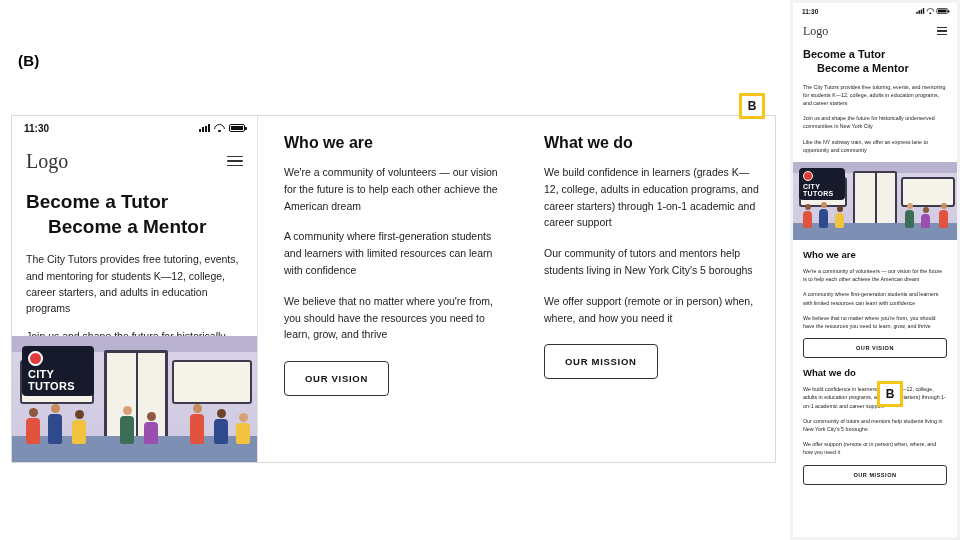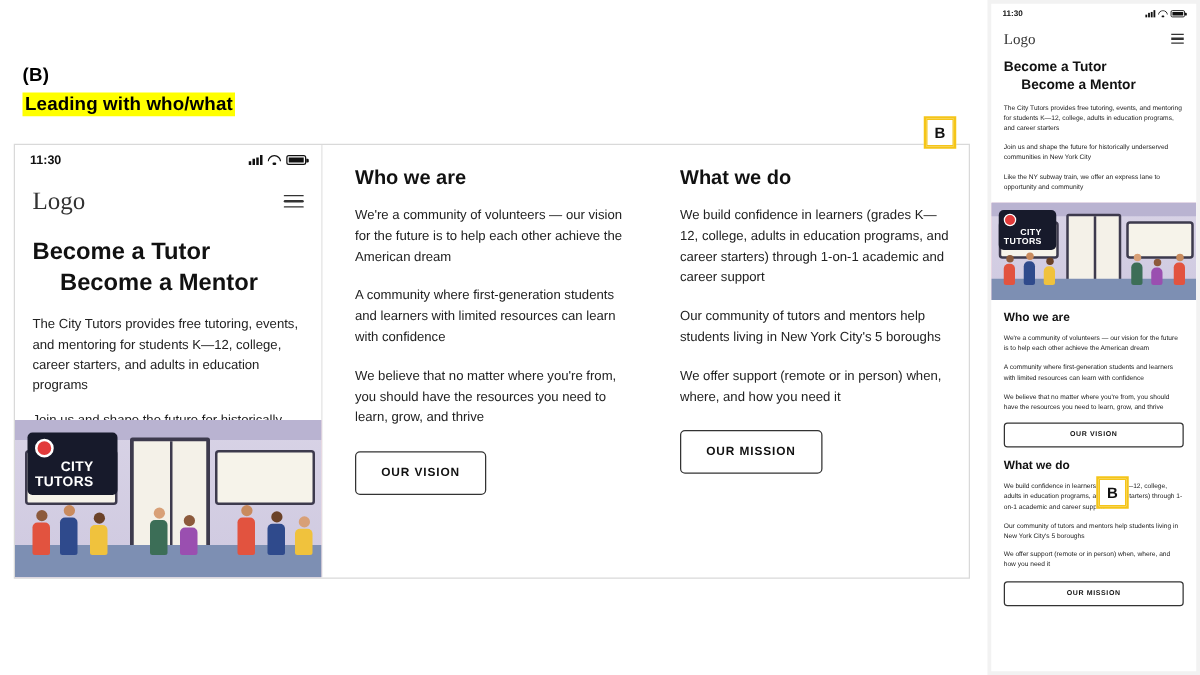--- a/index.html
+++ b/index.html
@@ -265,21 +265,20 @@
     border-radius: 50%;
     background: #e23b3b;
     border: 2px solid #fff;
     box-sizing: border-box;
   }
   .logo-badge .txt {
     position: absolute;
     left: 6px; top: 23px;
     font-size: 11px;
     letter-spacing: 0.3px;
-    text-align: right;
   }
   .dm-col {
     position: absolute;
     top: 18px;
     width: 218px;
   }
   .dm-col.c2 { left: 272px; }
   .dm-col.c3 { left: 532px; }
   .col-h {
     font-size: 16px;
@@ -415,21 +414,20 @@
     color: #111;
     cursor: pointer;
   }
 </style>
 </head>
 <body>
 
 <div class="slide">
 
   <div class="label-b">(B)</div>
-  <div class="label-title">Leading with who/what</div>
 
   <div class="desktop-mock">
 
     <div class="dm-left">
 
       <div class="status-bar">
         <span>11:30</span>
         <span class="status-icons">
           <span class="sig">
               <i></i>

